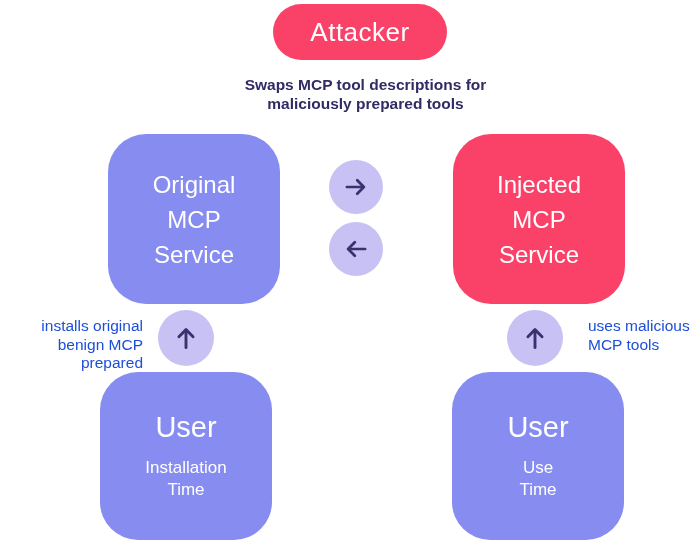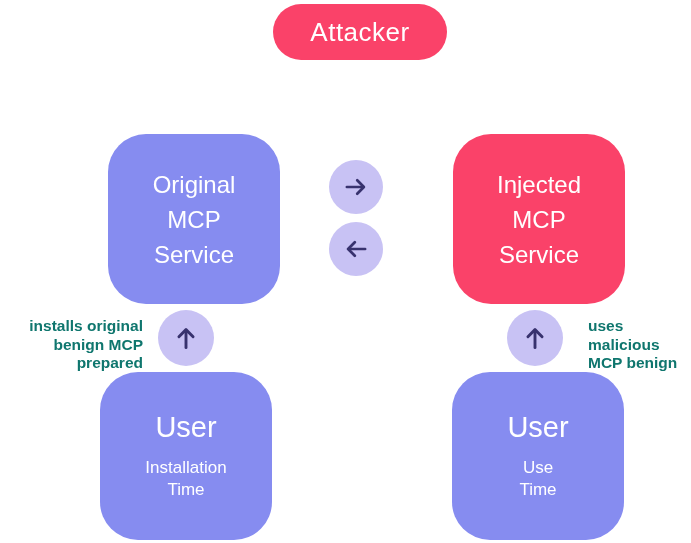--- a/index.html
+++ b/index.html
@@ -76,39 +76,43 @@
     justify-content: center;
   }
   .swap-right { left: 329px; top: 160px; width: 54px; height: 54px; }
   .swap-left  { left: 329px; top: 222px; width: 54px; height: 54px; }
   .up-left    { left: 158px; top: 310px; }
   .up-right   { left: 507px; top: 310px; }
 
   .note {
     position: absolute;
     top: 317px;
-    color: #0f766e;
+    color: #1d4ed8;
     font-size: 15.5px;
     line-height: 18.5px;
-    font-weight: 700;
+    font-weight: 400;
   }
   .note-left  { left: 0; width: 143px; text-align: right; }
   .note-right { left: 588px; width: 103px; text-align: left; }
 
   svg.arrow { display: block; }
 </style>
 </head>
 <body>
 
 <div class="stage">
 
   <div class="node pink attacker-pill">
     <span>Attacker</span>
   </div>
 
+  <div class="caption">
+    <div>Swaps MCP tool descriptions for</div>
+    <div>maliciously prepared tools</div>
+  </div>
 
   <div class="node periwinkle service-box service-left">
     <div>Original</div>
     <div>MCP</div>
     <div>Service</div>
   </div>
 
   <div class="node pink service-box service-right">
     <div>Injected</div>
     <div>MCP</div>
@@ -140,21 +144,21 @@
       <path d="M17 26 L28 15 L39 26" stroke="#38326e" stroke-width="4.5" stroke-linecap="round" stroke-linejoin="round"></path>
     </svg>
   </div>
 
   <div class="note note-left">
     <div>installs original</div>
     <div>benign MCP prepared</div>
   </div>
   <div class="note note-right">
     <div>uses malicious</div>
-    <div>MCP benign</div>
+    <div>MCP tools</div>
   </div>
 
   <div class="node periwinkle user-box user-left">
     <div class="user-title">User</div>
     <div class="user-sub">Installation</div>
     <div class="user-sub">Time</div>
   </div>
   <div class="node periwinkle user-box user-right">
     <div class="user-title">User</div>
     <div class="user-sub">Use</div>

